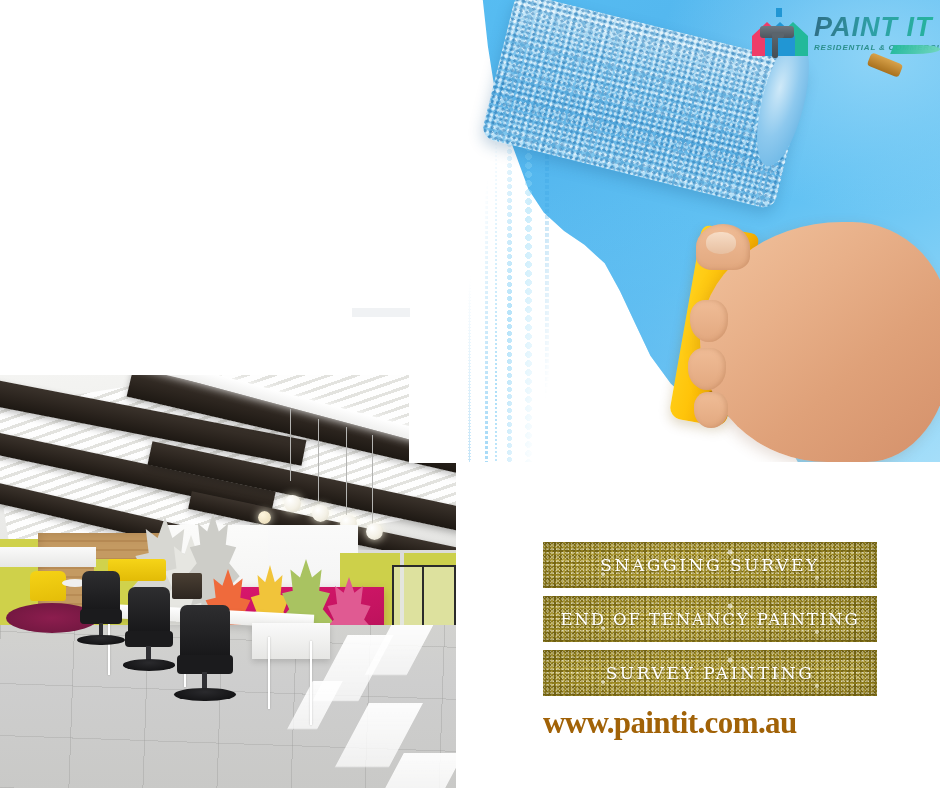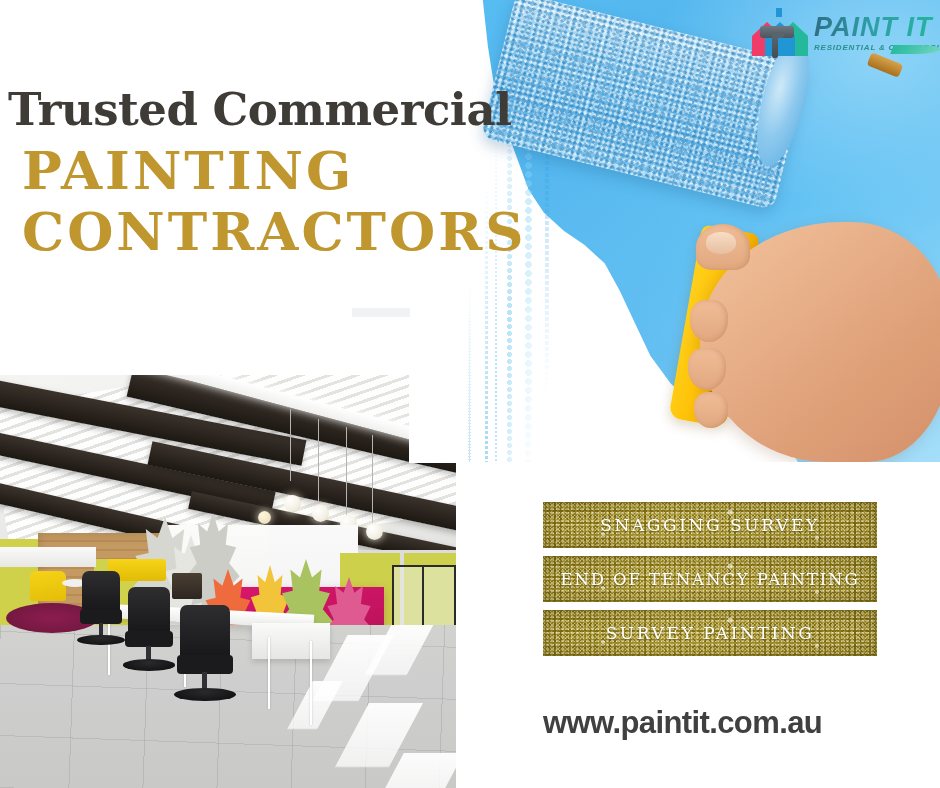--- a/index.html
+++ b/index.html
@@ -426,21 +426,21 @@
   .white-counter {
     position:absolute; left:0px; top:172px; width:96px; height:20px;
     background:linear-gradient(180deg,#fafafa,#e7e7e5);
   }
   .round-table {
     position:absolute; left:62px; top:204px; width:26px; height:8px;
     background:#f0f0ee; border-radius:50%;
   }
 
   
-  .services { position:absolute; left:543px; top:502px; width:334px; }
+  .services { position:absolute; left:543px; top:542px; width:334px; }
   .banner {
     position:relative;
     height:46px;
     margin-bottom:8px;
     display:flex; align-items:center; justify-content:center;
     background-color:#9c8a22;
     background-image:
       radial-gradient(circle, rgba(255,255,255,.55) 45%, transparent 46%),
       radial-gradient(circle, rgba(255,250,210,.45) 45%, transparent 46%),
       radial-gradient(circle, rgba(120,102,18,.55) 45%, transparent 46%),
@@ -468,25 +468,25 @@
     color:#ffffff;
     letter-spacing:2.6px;
     text-shadow:0 1px 2px rgba(60,48,4,.45);
     white-space:nowrap;
   }
   .banner.b-long .banner-label { font-size:16.5px; letter-spacing:1.9px; }
 
   
   .website {
     position:absolute; left:543px; top:705px; width:360px;
-    font-family:Liberation Sans, sans-serif;
+    font-family:Liberation Serif, serif;
     font-weight:bold;
     font-size:31px;
     letter-spacing:-.6px;
-    color:#404040;
+    color:#a16207;
     white-space:nowrap;
   }
 </style>
 </head>
 <body>
 
 <div id="poster">
 
   <div class="roller-photo">
     <div class="roller-sky"></div>
@@ -525,25 +525,20 @@
       <div class="logo-roller-arm"></div>
       <div class="logo-roller-stem"></div>
     </div>
     <div class="logo-text">
       <div class="logo-title">PAINT IT</div>
       <div class="logo-sub">RESIDENTIAL &amp; COMMERCIAL</div>
     </div>
     <div class="logo-swoosh"></div>
   </div>
 
-  <div class="headline">
-    <div class="h-line1">Trusted Commercial</div>
-    <div class="h-line2">PAINTING</div>
-    <div class="h-line3">CONTRACTORS</div>
-  </div>
   <div class="faint-bar"></div>
 
   <div class="office-photo">
 
     <div class="op-ceiling">
       <div class="corrugate"></div>
       <div class="beam b1"></div>
       <div class="beam b2"></div>
       <div class="beam b3"></div>
       <div class="beam b4"></div>

